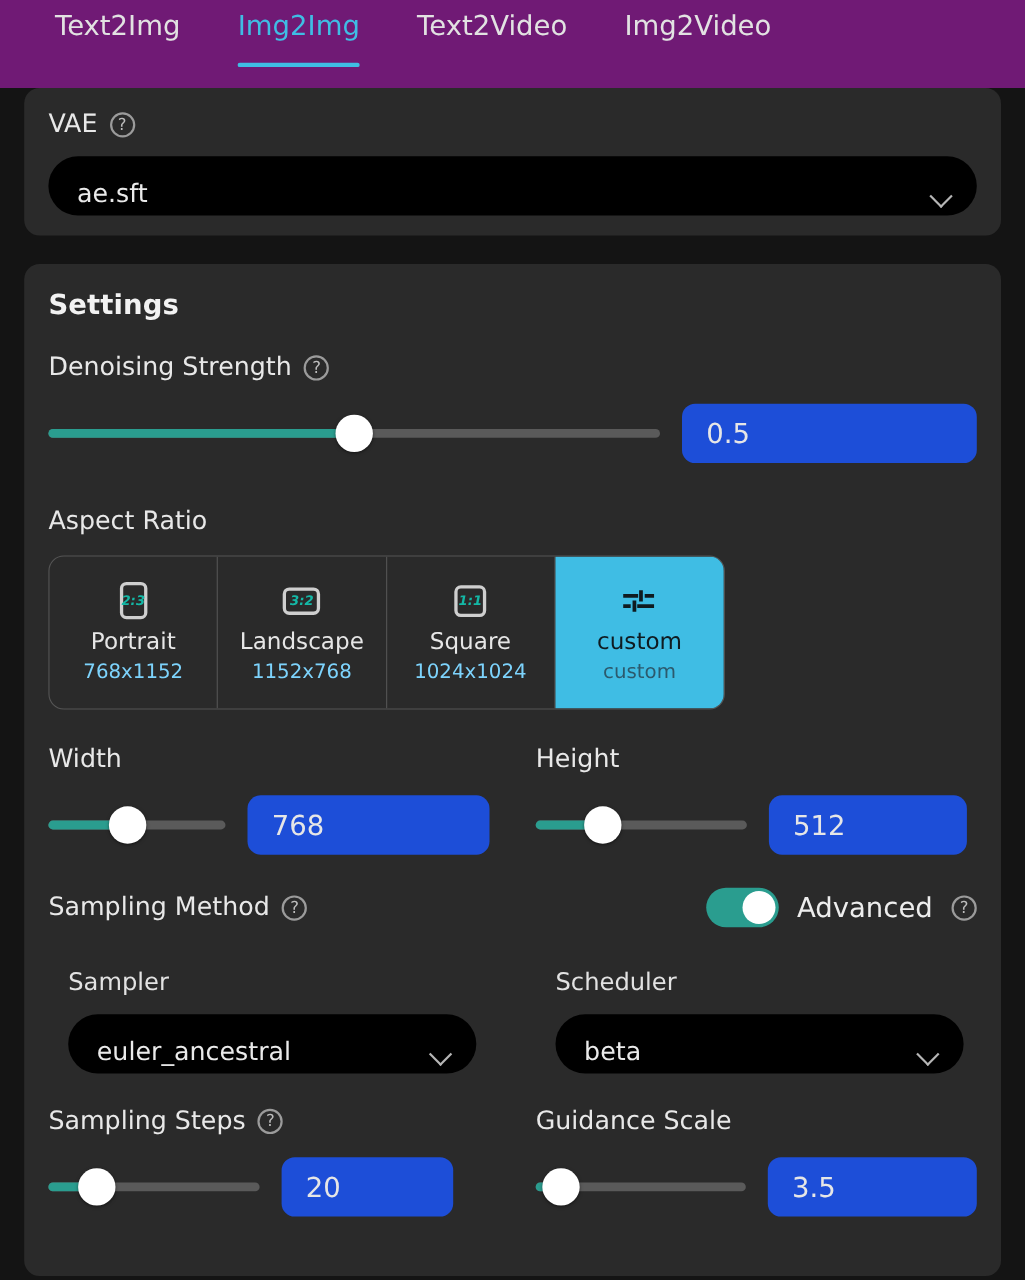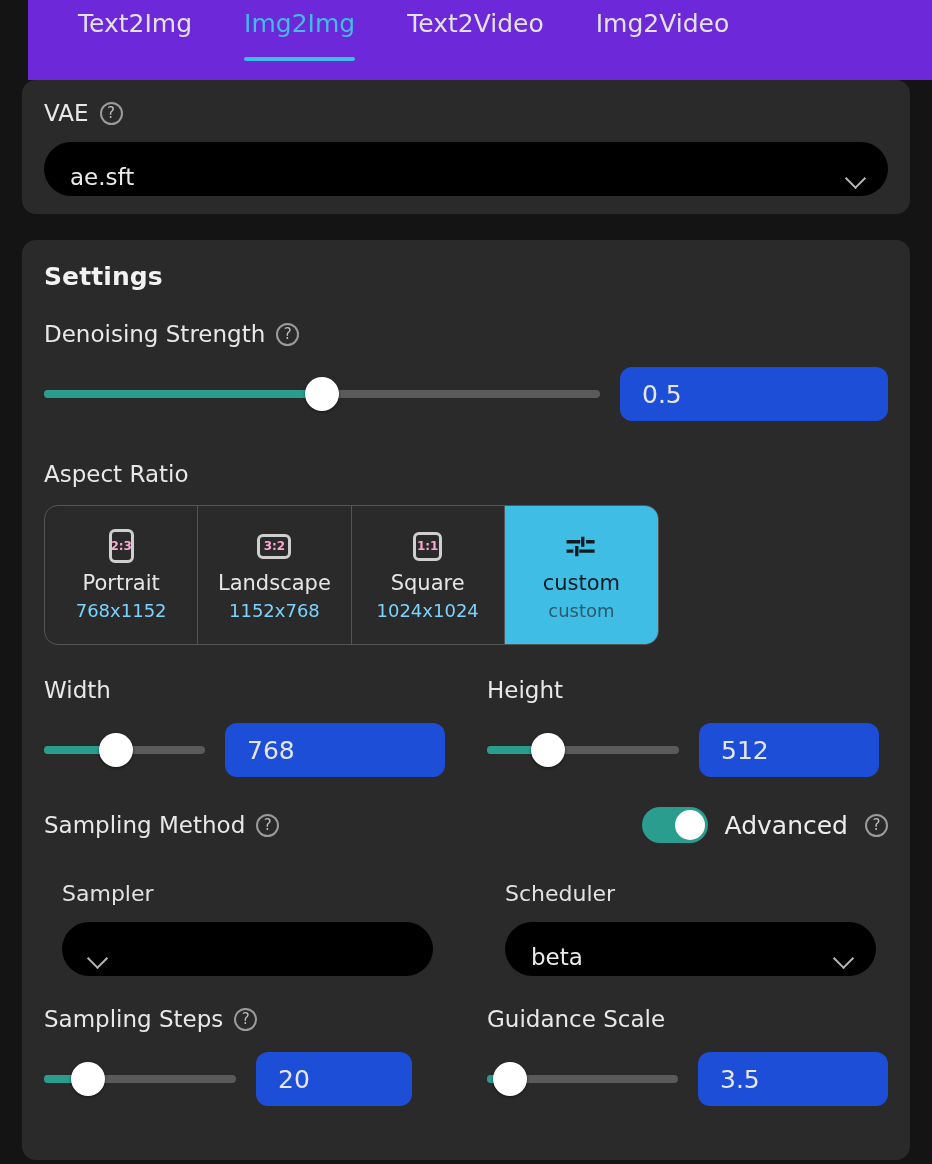--- a/index.html
+++ b/index.html
@@ -12,22 +12,21 @@
     overflow: hidden;
   }
 
   
   .tabbar {
     height: 80px;
     display: flex;
     align-items: flex-start;
     padding: 0 0 0 24px;
     gap: 0;
-    background: #6d28d9;
-    margin-left: 28px;
+    background: #701a75;
   }
   .tab {
     position: relative;
     padding: 10px 26px 0 26px;
     font-size: 25px;
     color: #e2e2e2;
     line-height: 1.1;
     cursor: pointer;
     background: transparent;
     border: none;
@@ -199,22 +198,23 @@
 
   .ricon {
     width: 34px; height: 34px;
     display: flex; align-items: center; justify-content: center;
     margin-bottom: 3px;
   }
   .rframe {
     border: 3px solid #cfcfcf;
     border-radius: 6px;
     display: flex; align-items: center; justify-content: center;
-    font-size: 12px; font-weight: bold; color: #f9a8d4;
+    font-size: 12px; font-weight: bold; color: #14b8a6;
     font-family: "DejaVu Sans", sans-serif;
+    font-style: italic;
   }
   .rframe.portrait  { width: 25px; height: 34px; }
   .rframe.landscape { width: 36px; height: 25px; }
   .rframe.square    { width: 29px; height: 29px; }
 
   .sliders-icon { width: 40px; height: 28px; }
 
   
   .cols { display: flex; gap: 42px; margin-top: 26px; }
   .col  { flex: 1; min-width: 0; }
@@ -380,20 +380,21 @@
       </div>
       <span class="adv-label">Advanced</span>
       <span class="help-icon">?</span>
     </div>
   </div>
 
   <div class="cols mt-sampler">
     <div class="col">
       <div class="field-label sub-label">Sampler</div>
       <div class="select sub-select">
+        <span class="value">euler_ancestral</span>
         <span class="chev"></span>
       </div>
     </div>
     <div class="col">
       <div class="field-label sub-label">Scheduler</div>
       <div class="select sub-select">
         <span class="value">beta</span>
         <span class="chev"></span>
       </div>
     </div>

